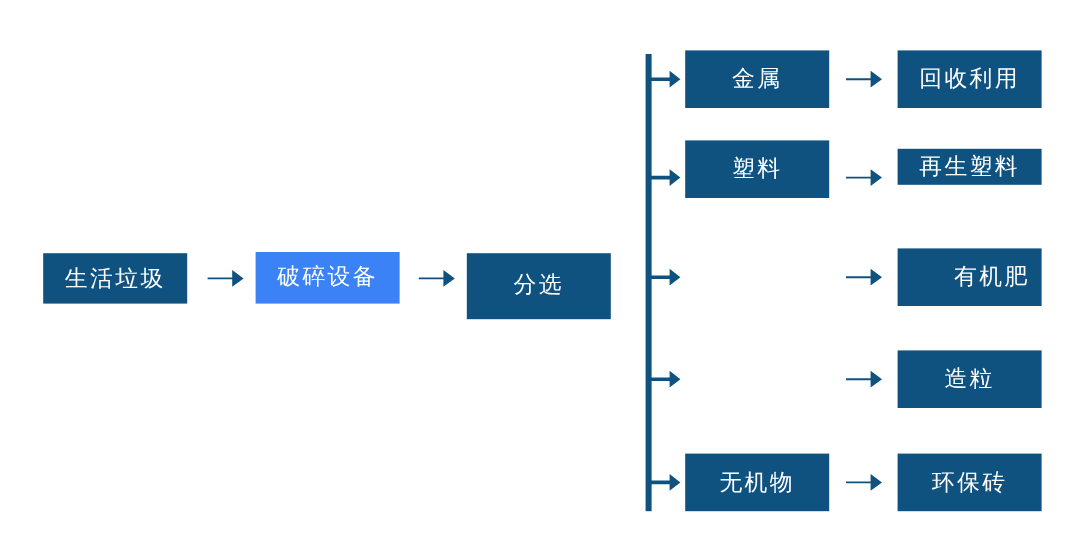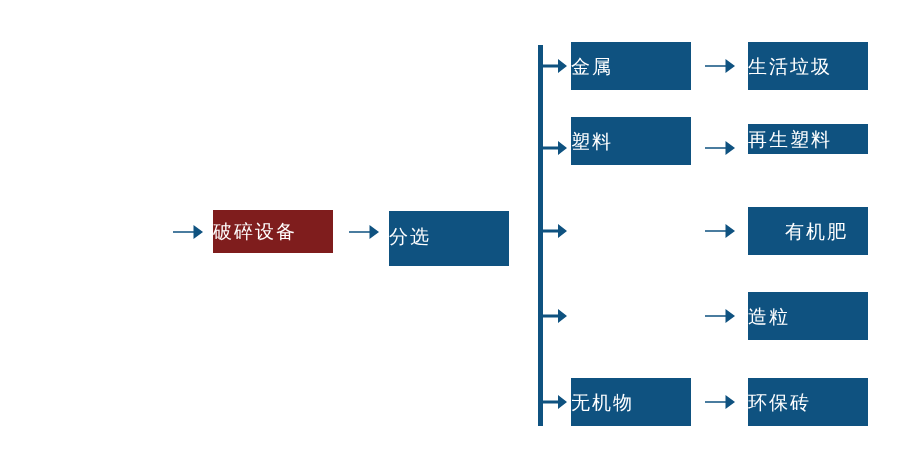--- a/index.html
+++ b/index.html
@@ -14,30 +14,30 @@
     position: relative;
     width: 900px;
     height: 464px;
     background: #ffffff;
     overflow: hidden;
   }
   .box {
     position: absolute;
     display: flex;
     align-items: center;
-    justify-content: flex-start;
+    justify-content: center;
     color: #ffffff;
     font-size: 19px;
     letter-spacing: 2px;
     line-height: 1;
     white-space: nowrap;
     box-sizing: border-box;
   }
   .box.blue { background: #0f5280; }
-  .box.red  { background: #7f1d1d; }
+  .box.red  { background: #3b82f6; }
 
   .arrow {
     position: absolute;
     width: 34px;
     height: 30px;
   }
   .arrow svg { display: block; width: 100%; height: 100%; }
 
   .trunk {
     position: absolute;
@@ -48,20 +48,23 @@
     width: 28px;
     height: 26px;
   }
   .branch svg { display: block; width: 100%; height: 100%; }
 </style>
 </head>
 <body>
 
 <div id="canvas">
 
+  <div class="box blue" style="left:36px; top:211px; width:120px; height:42px;">
+    <span>生活垃圾</span>
+  </div>
 
   <div class="arrow" style="left:171px; top:217px;">
     <svg viewBox="0 0 34 30" xmlns="http://www.w3.org/2000/svg">
       <path d="M2 14.2 H22.5 V8 L32 15 L22.5 22 V15.8 H2 Z" fill="#0f5280"></path>
     </svg>
   </div>
 
   <div class="box red" style="left:213px; top:210px; width:120px; height:43px;">
     <span>破碎设备</span>
   </div>
@@ -85,21 +88,21 @@
   </div>
   <div class="box blue" style="left:571px; top:42px; width:120px; height:48px;">
     <span>金属</span>
   </div>
   <div class="arrow" style="left:703px; top:51px;">
     <svg viewBox="0 0 34 30" xmlns="http://www.w3.org/2000/svg">
       <path d="M2 14.2 H22.5 V8 L32 15 L22.5 22 V15.8 H2 Z" fill="#0f5280"></path>
     </svg>
   </div>
   <div class="box blue" style="left:748px; top:42px; width:120px; height:48px;">
-    <span>生活垃圾</span>
+    <span>回收利用</span>
   </div>
 
   <div class="branch" style="left:541px; top:135px;">
     <svg viewBox="0 0 28 26" xmlns="http://www.w3.org/2000/svg">
       <path d="M0 11.5 H17 V6 L26 13 L17 20 V14.5 H0 Z" fill="#0f5280"></path>
     </svg>
   </div>
   <div class="box blue" style="left:571px; top:117px; width:120px; height:48px;">
     <span>塑料</span>
   </div>

